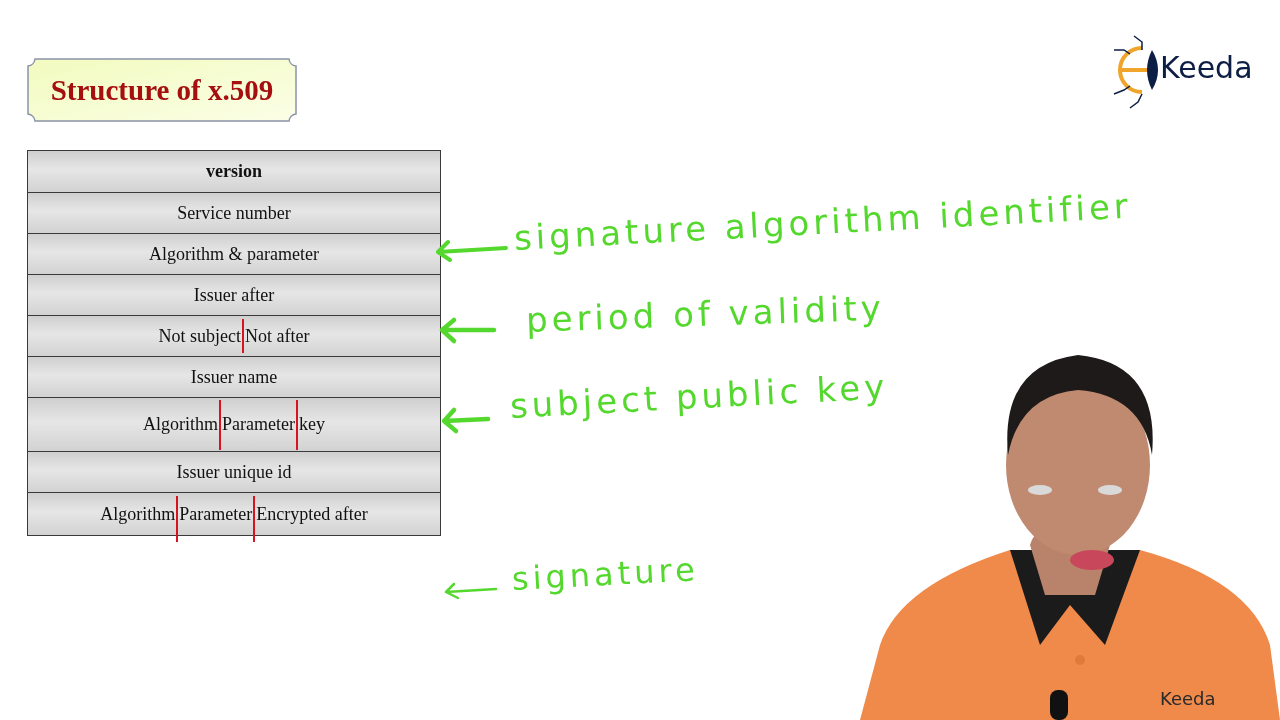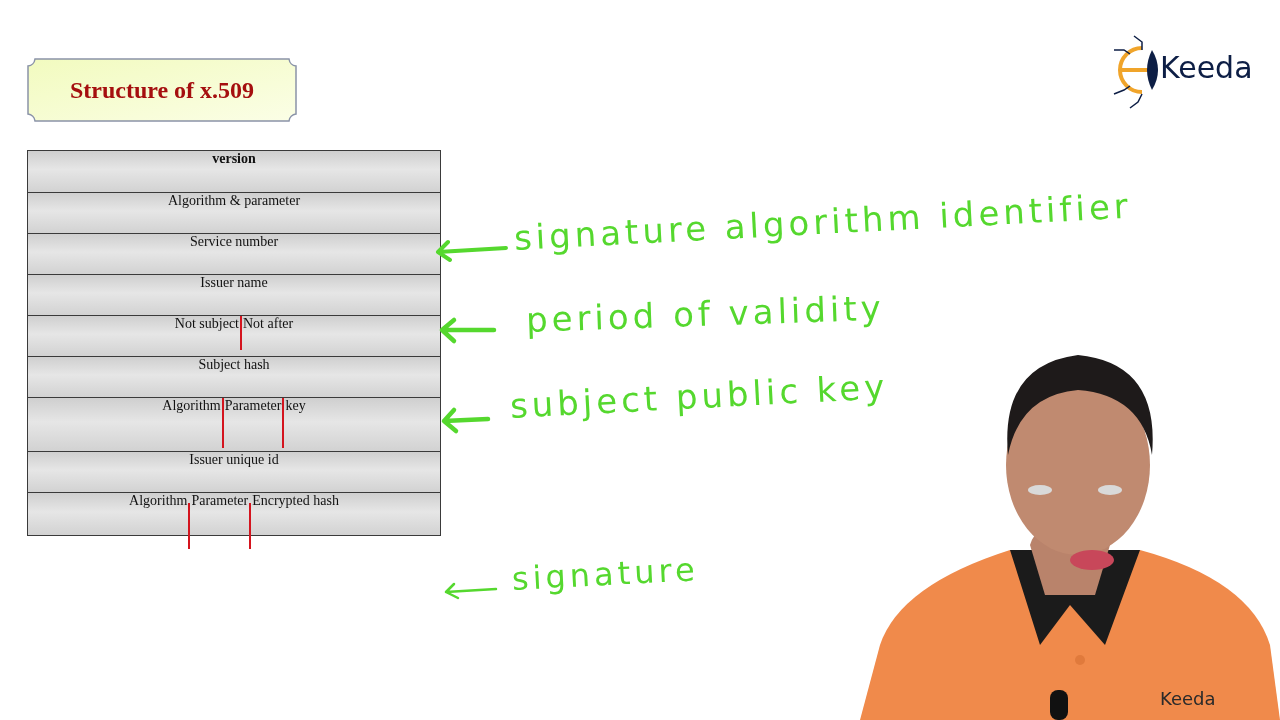--- a/index.html
+++ b/index.html
@@ -1,25 +1,25 @@
 <!DOCTYPE html>
 <html><head>
 <meta charset="utf-8">
 <style>
   html, body { margin:0; padding:0; }
   body { width:1280px; height:720px; background:#ffffff; position:relative; overflow:hidden;
          font-family:"Liberation Serif", serif; }
   .title-plaque { position:absolute; left:27px; top:58px; width:270px; height:64px; }
   .title-plaque svg { position:absolute; left:0; top:0; }
   .title-text { position:absolute; left:0; top:0; width:270px; height:64px; line-height:64px;
-                text-align:center; color:#a50f0f; font-weight:bold; font-size:24px; }
+                text-align:center; color:#a50f0f; font-weight:bold; font-size:29px; }
   .x509-table { position:absolute; left:27px; top:150px; width:414px; border:1px solid #3a3a3a; box-sizing:border-box; }
   .row { position:relative; border-bottom:1.5px solid #3a3a3a; box-sizing:border-box;
          background:linear-gradient(to bottom,#cfcfcf 0%,#e6e6e6 45%,#d2d2d2 100%);
-         display:flex; justify-content:center; font-size:14px; color:#111; }
+         display:flex; align-items:center; justify-content:center; font-size:18px; color:#111; }
   .row:last-child { border-bottom:none; }
   .row.bold { font-weight:bold; }
   .seg { display:inline-block; }
   .divider { display:inline-block; width:0; border-left:2.5px solid #d4141e; height:34px; margin:0 1px; vertical-align:middle; }
   .annot { position:absolute; color:#55d82e; font-family:"DejaVu Sans", sans-serif; font-size:34px; letter-spacing:4px;
            transform-origin:left center; white-space:nowrap; }
   .arrow { position:absolute; }
   .logo { position:absolute; left:1112px; top:32px; width:150px; height:78px; }
   .logo-text { position:absolute; left:48px; top:18px; font-family:"DejaVu Sans", sans-serif; font-size:30px; color:#0d1e45; }
   .presenter { position:absolute; left:860px; top:345px; width:420px; height:375px; }
@@ -38,52 +38,52 @@
     <path d="M8,1 H262 A8,8 0 0 0 269,8 V56 A8,8 0 0 0 262,63 H8 A8,8 0 0 0 1,56 V8 A8,8 0 0 0 8,1 Z" fill="url(#pg)" stroke="#8a93a8" stroke-width="1.5"></path>
   </svg>
   <div class="title-text">Structure of x.509</div>
 </div>
 
 <div class="x509-table">
   <div class="row bold" style="height:42px">
     <span class="seg">version</span>
   </div>
   <div class="row" style="height:41px">
+    <span class="seg">Service number</span>
+  </div>
+  <div class="row" style="height:41px">
     <span class="seg">Algorithm &amp; parameter</span>
   </div>
   <div class="row" style="height:41px">
-    <span class="seg">Service number</span>
-  </div>
-  <div class="row" style="height:41px">
-    <span class="seg">Issuer name</span>
+    <span class="seg">Issuer after</span>
   </div>
   <div class="row" style="height:41px">
     <span class="seg">Not subject</span>
     <span class="divider"></span>
     <span class="seg">Not after</span>
   </div>
   <div class="row" style="height:41px">
-    <span class="seg">Subject hash</span>
+    <span class="seg">Issuer name</span>
   </div>
   <div class="row" style="height:54px">
     <span class="seg">Algorithm</span>
     <span class="divider" style="height:50px"></span>
     <span class="seg">Parameter</span>
     <span class="divider" style="height:50px"></span>
     <span class="seg">key</span>
   </div>
   <div class="row" style="height:41px">
     <span class="seg">Issuer unique id</span>
   </div>
   <div class="row" style="height:42px">
     <span class="seg">Algorithm</span>
     <span class="divider" style="height:46px;margin-top:10px"></span>
     <span class="seg">Parameter</span>
     <span class="divider" style="height:46px;margin-top:10px"></span>
-    <span class="seg">Encrypted hash</span>
+    <span class="seg">Encrypted after</span>
   </div>
 </div>
 
 <svg class="arrow" style="left:432px;top:236px" width="80" height="30">
   <path d="M74,12 L6,16 M6,16 L16,6 M6,16 L18,24" stroke="#55d82e" stroke-width="4" fill="none" stroke-linecap="round"></path>
 </svg>
 <div class="annot" style="left:514px;top:218px;transform:rotate(-3deg)">signature algorithm identifier</div>
 
 <svg class="arrow" style="left:436px;top:316px" width="64" height="30">
   <path d="M58,14 L6,14 M6,14 L18,4 M6,14 L18,25" stroke="#55d82e" stroke-width="4.5" fill="none" stroke-linecap="round"></path>

